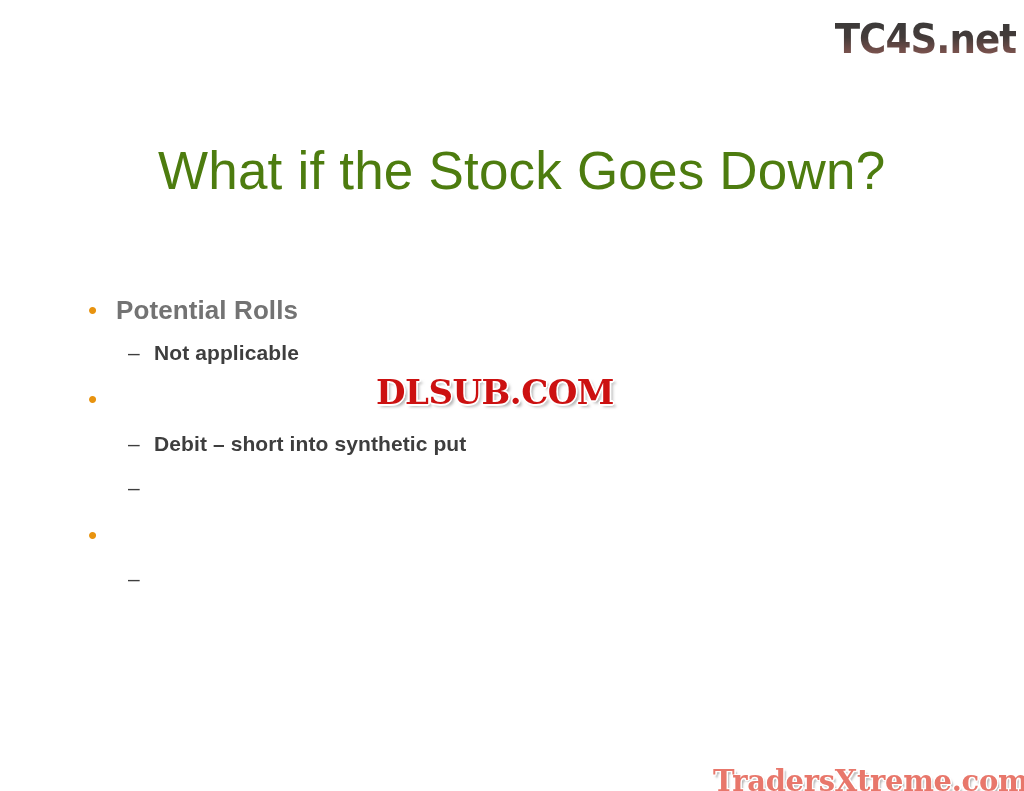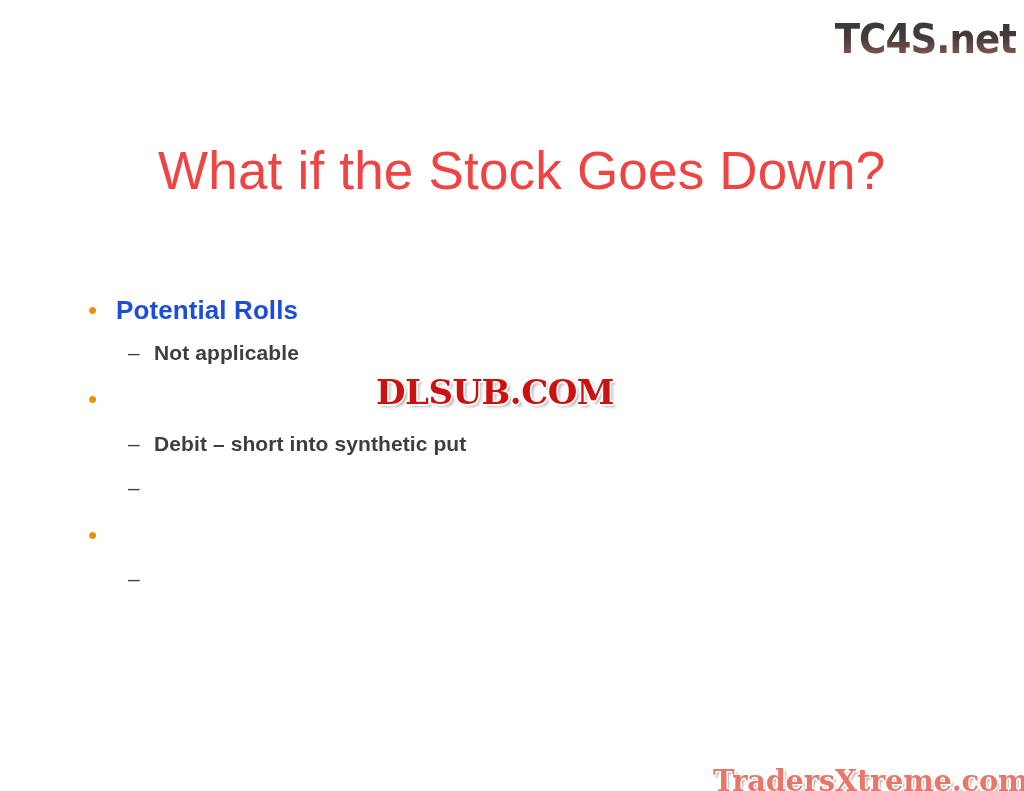--- a/index.html
+++ b/index.html
@@ -39,21 +39,21 @@
   }
 
   
   #slide-title {
     position: absolute;
     left: 158px;
     top: 124px;
     font-family: "Liberation Sans", sans-serif;
     font-size: 53px;
     font-weight: normal;
-    color: #ef4444;
+    color: #4d7c0f;
     letter-spacing: 0.2px;
     white-space: nowrap;
     line-height: 1.15;
   }
 
   
   #body-list {
     position: absolute;
     left: 0;
     top: 278px;
@@ -70,21 +70,21 @@
     margin-left: 88px;
     color: #E8930F;
     font-size: 26px;
     line-height: 1;
     flex: 0 0 auto;
   }
   .lvl1-text {
     font-family: "Liberation Sans", sans-serif;
     font-weight: bold;
     font-size: 26px;
-    color: #1d4ed8;
+    color: #737373;
     white-space: nowrap;
     letter-spacing: 0.1px;
     text-align: center;
   }
 
   .lvl2-row {
     display: flex;
     align-items: baseline;
     height: 45px;
   }

